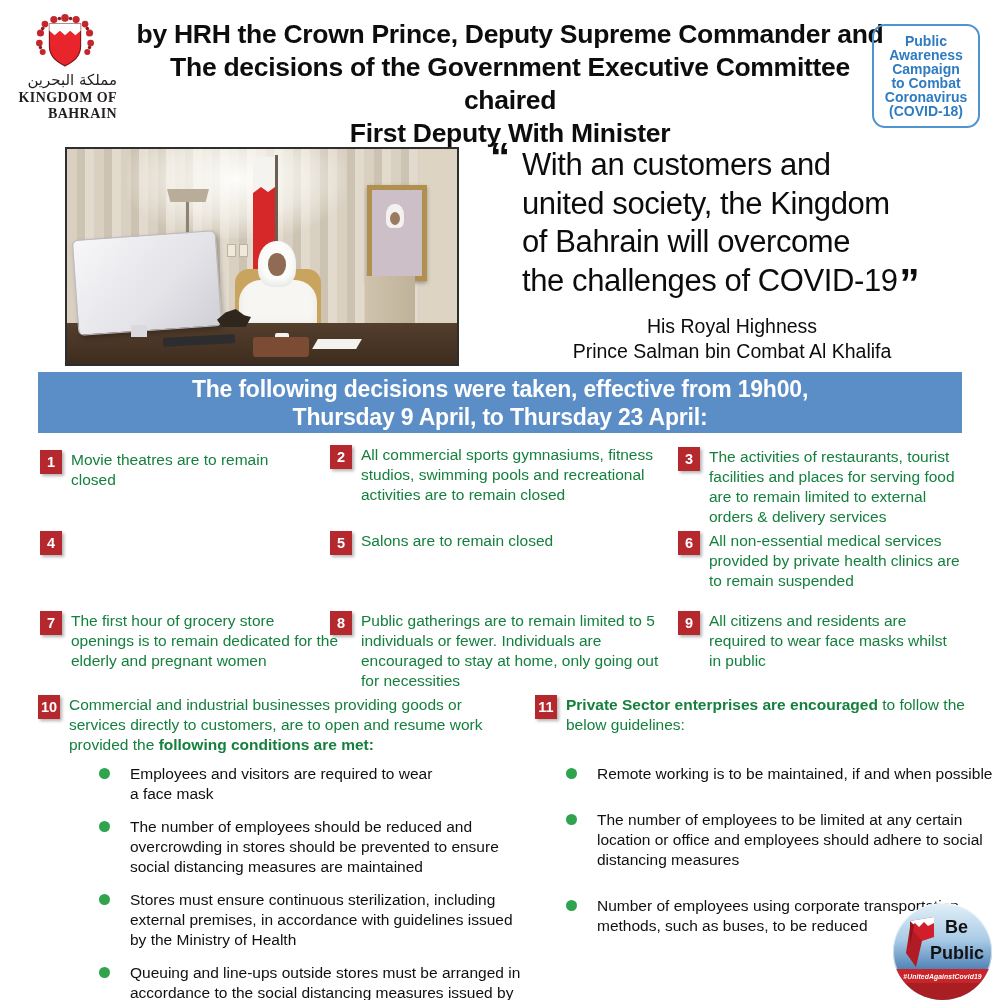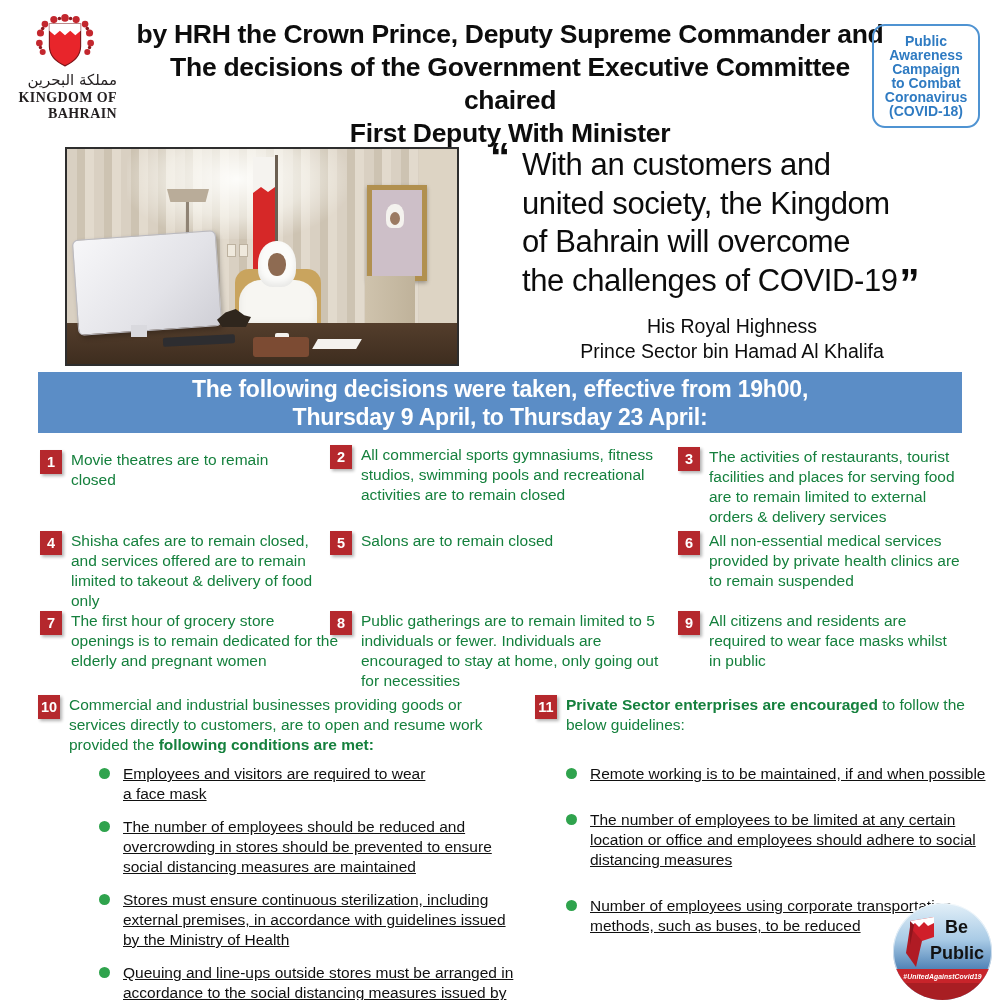--- a/index.html
+++ b/index.html
@@ -67,21 +67,21 @@
     display:flex; flex-direction:column; justify-content:center; align-items:center;
     color:#ffffff; font-weight:bold; font-size:23px; line-height:28px; letter-spacing:-0.2px; }
   
   .decision { position:absolute; display:flex; gap:9px; }
   .num { flex:0 0 auto; width:22px; height:24px; background:#b5282d; color:#fff; font-weight:bold;
     font-size:14.5px; display:flex; align-items:center; justify-content:center;
     box-shadow:2px 2px 3px rgba(0,0,0,0.3); }
   .dtext { font-size:15.5px; line-height:20px; color:#15803d; }
   .dtext b { font-weight:bold; }
   .bullets { margin:0; padding:0; list-style:none; }
-  .bullet { display:flex; gap:13px;text-decoration:underline; }
+  .bullet { display:flex; gap:20px; }
   .dot { flex:0 0 auto; width:11px; height:11px; border-radius:50%; background:#2fa34d; margin-top:4px; }
   .btext { font-size:15.5px; line-height:20px; color:#101010; }
   #decision-10 .bullets { margin:9px 0 0 30px; }
   #decision-10 .bullet { margin-bottom:13px; }
   #decision-11 .bullets { margin:29px 0 0 0; }
   #decision-11 .bullet { margin-bottom:26px; }
   
   #beaware { position:absolute; left:893px; top:903px; width:99px; height:97px; border-radius:50%;
     overflow:hidden; background:linear-gradient(180deg,#e3f0f8 0%,#a9cbe6 38%,#4b7fb4 70%);
     box-shadow:0 0 0 1px rgba(255,255,255,0.6) inset; }
@@ -176,21 +176,21 @@
   <div id="quote">
     <div class="quote-lines">
       <span class="qmark open">“</span>
       <div>With an customers and</div>
       <div>united society, the Kingdom</div>
       <div>of Bahrain will overcome</div>
       <div><span>the challenges of COVID-19</span><span class="qmark close">”</span></div>
     </div>
     <div id="quote-attrib">
       <div>His Royal Highness</div>
-      <div>Prince Sector bin Hamad Al Khalifa</div>
+      <div>Prince Salman bin Combat Al Khalifa</div>
     </div>
   </div>
 
   <div id="banner">
     <div>The following decisions were taken, effective from 19h00,</div>
     <div>Thursday 9 April, to Thursday 23 April:</div>
   </div>
 
   <div class="decision" style="left:40px; top:450px;">
     <div class="num">1</div>
@@ -199,21 +199,20 @@
   <div class="decision" style="left:330px; top:445px;">
     <div class="num">2</div>
     <div class="dtext" style="width:312px;">All commercial sports gymnasiums, fitness studios, swimming pools and recreational activities are to remain closed</div>
   </div>
   <div class="decision" style="left:678px; top:447px;">
     <div class="num">3</div>
     <div class="dtext" style="width:262px;">The activities of restaurants, tourist facilities and places for serving food are to remain limited to external orders &amp; delivery services</div>
   </div>
   <div class="decision" style="left:40px; top:531px;">
     <div class="num">4</div>
-    <div class="dtext" style="width:256px;">Shisha cafes are to remain closed, and services offered are to remain limited to takeout &amp; delivery of food only</div>
   </div>
   <div class="decision" style="left:330px; top:531px;">
     <div class="num">5</div>
     <div class="dtext" style="width:300px;">Salons are to remain closed</div>
   </div>
   <div class="decision" style="left:678px; top:531px;">
     <div class="num">6</div>
     <div class="dtext" style="width:262px;">All non-essential medical services provided by private health clinics are to remain suspended</div>
   </div>
   <div class="decision" style="left:40px; top:611px;">

